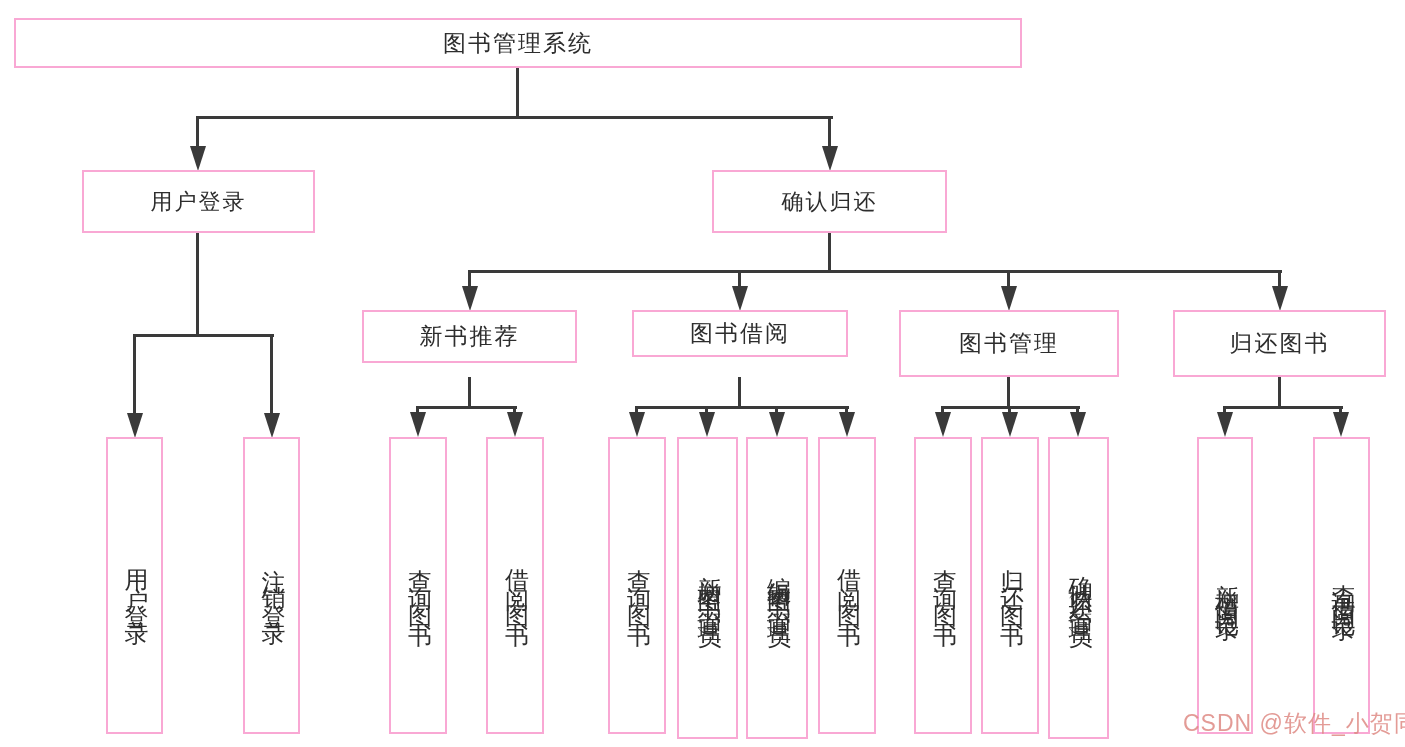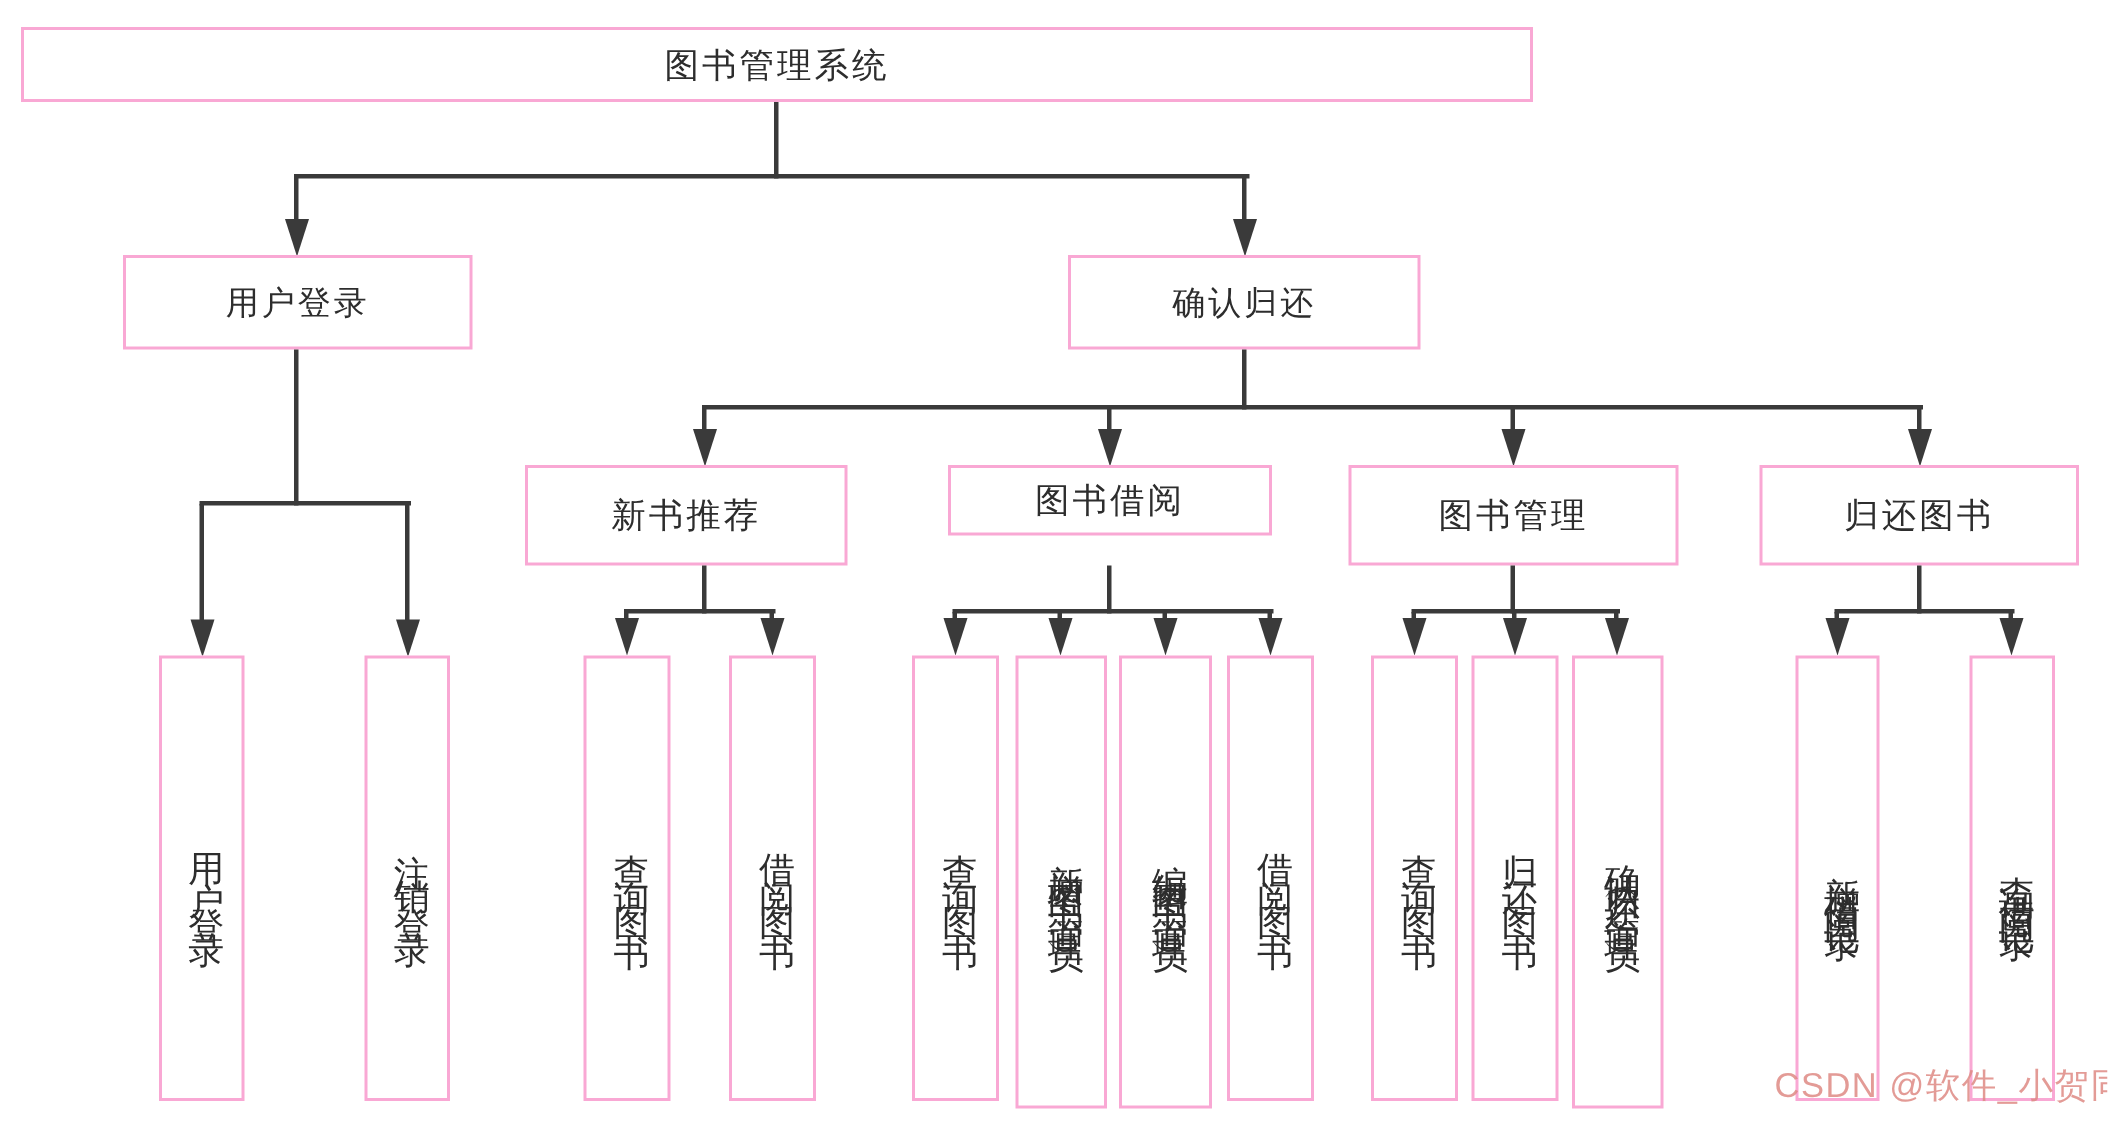--- a/index.html
+++ b/index.html
@@ -60,21 +60,21 @@
   <i class="ln" style="left:468px;top:270px;width:814px;height:3px"></i>
   <i class="ln" style="left:468px;top:272px;width:3px;height:16px"></i>
   <i class="ln" style="left:738px;top:272px;width:3px;height:16px"></i>
   <i class="ln" style="left:1007px;top:272px;width:3px;height:16px"></i>
   <i class="ln" style="left:1278px;top:272px;width:3px;height:16px"></i>
   <i class="arw" style="left:462px;top:286px"></i>
   <i class="arw" style="left:732px;top:286px"></i>
   <i class="arw" style="left:1001px;top:286px"></i>
   <i class="arw" style="left:1272px;top:286px"></i>
 
-  <div class="box l3-box" style="left:350px;top:310px;width:215px;height:67px">新书推荐</div>
+  <div class="box l3-box" style="left:362px;top:310px;width:215px;height:53px">新书推荐</div>
   <div class="box l3-box" style="left:632px;top:310px;width:216px;height:47px">图书借阅</div>
   <div class="box l3-box" style="left:899px;top:310px;width:220px;height:67px">图书管理</div>
   <div class="box l3-box" style="left:1173px;top:310px;width:213px;height:67px">归还图书</div>
 
   <i class="ln" style="left:468px;top:377px;width:3px;height:32px"></i>
   <i class="ln" style="left:416px;top:406px;width:101px;height:3px"></i>
   <i class="ln" style="left:416px;top:408px;width:3px;height:6px"></i>
   <i class="ln" style="left:513px;top:408px;width:3px;height:6px"></i>
   <i class="arw" style="left:410px;top:412px"></i>
   <i class="arw" style="left:507px;top:412px"></i>

